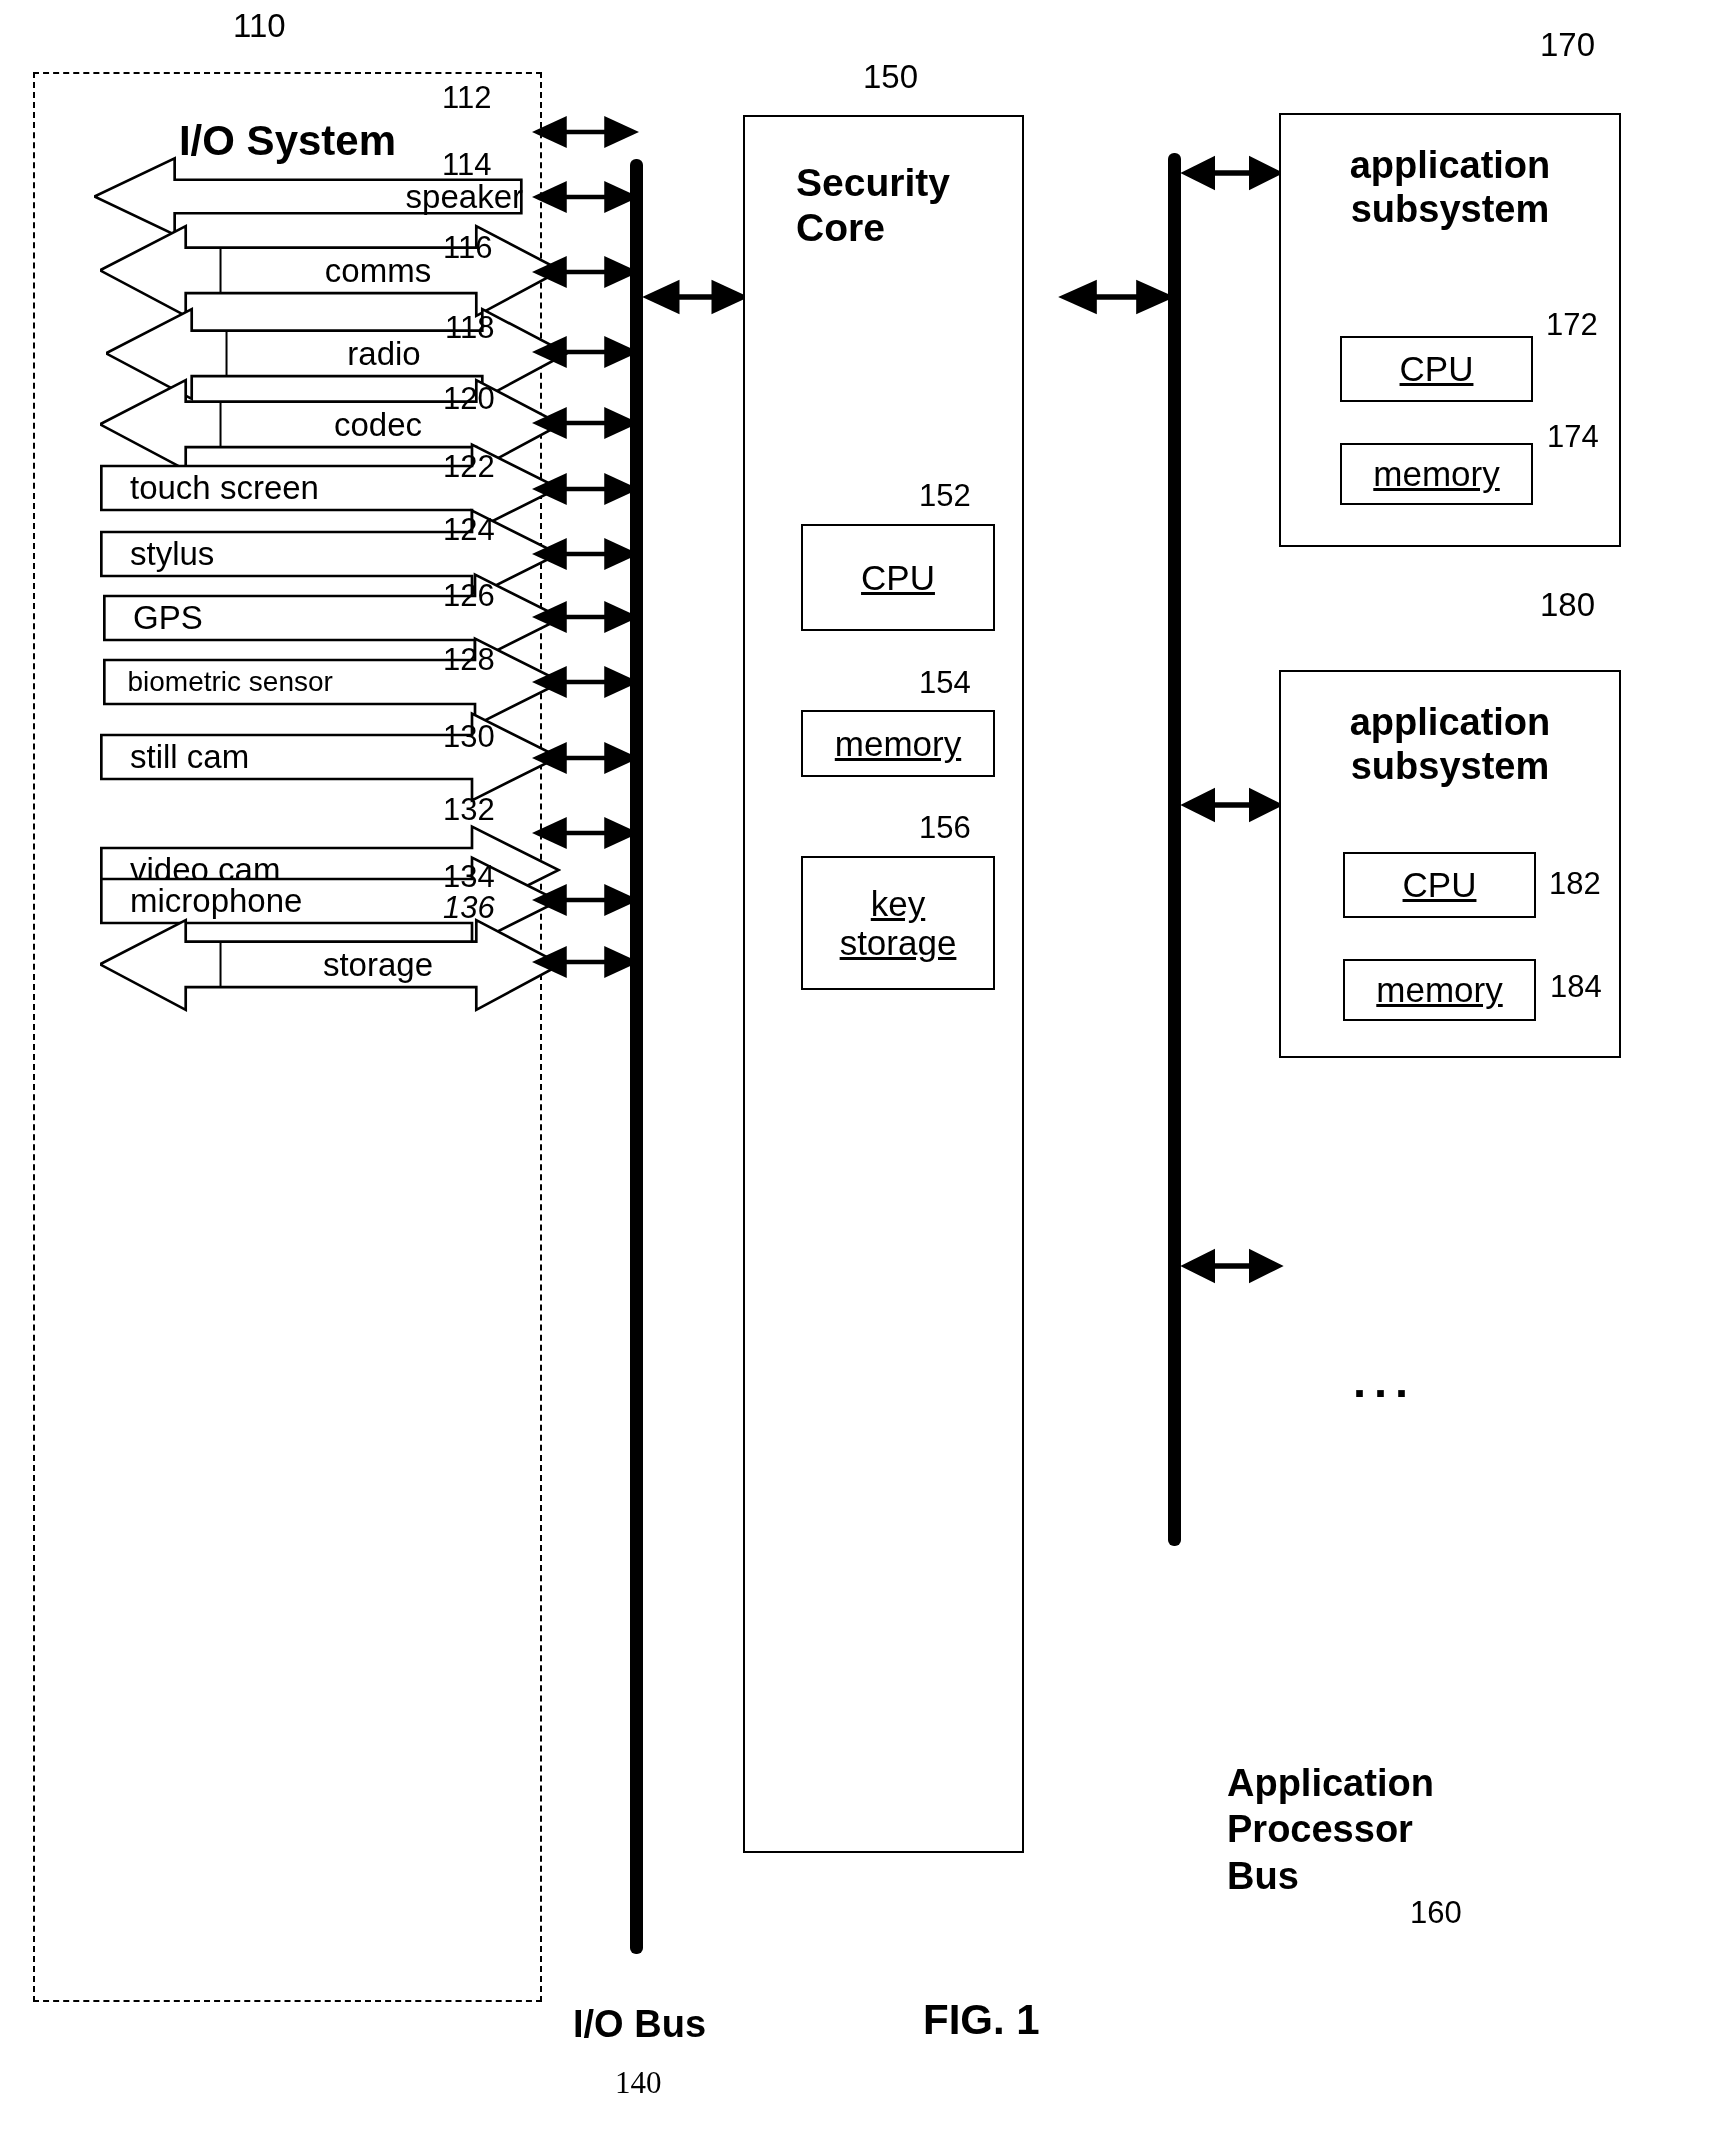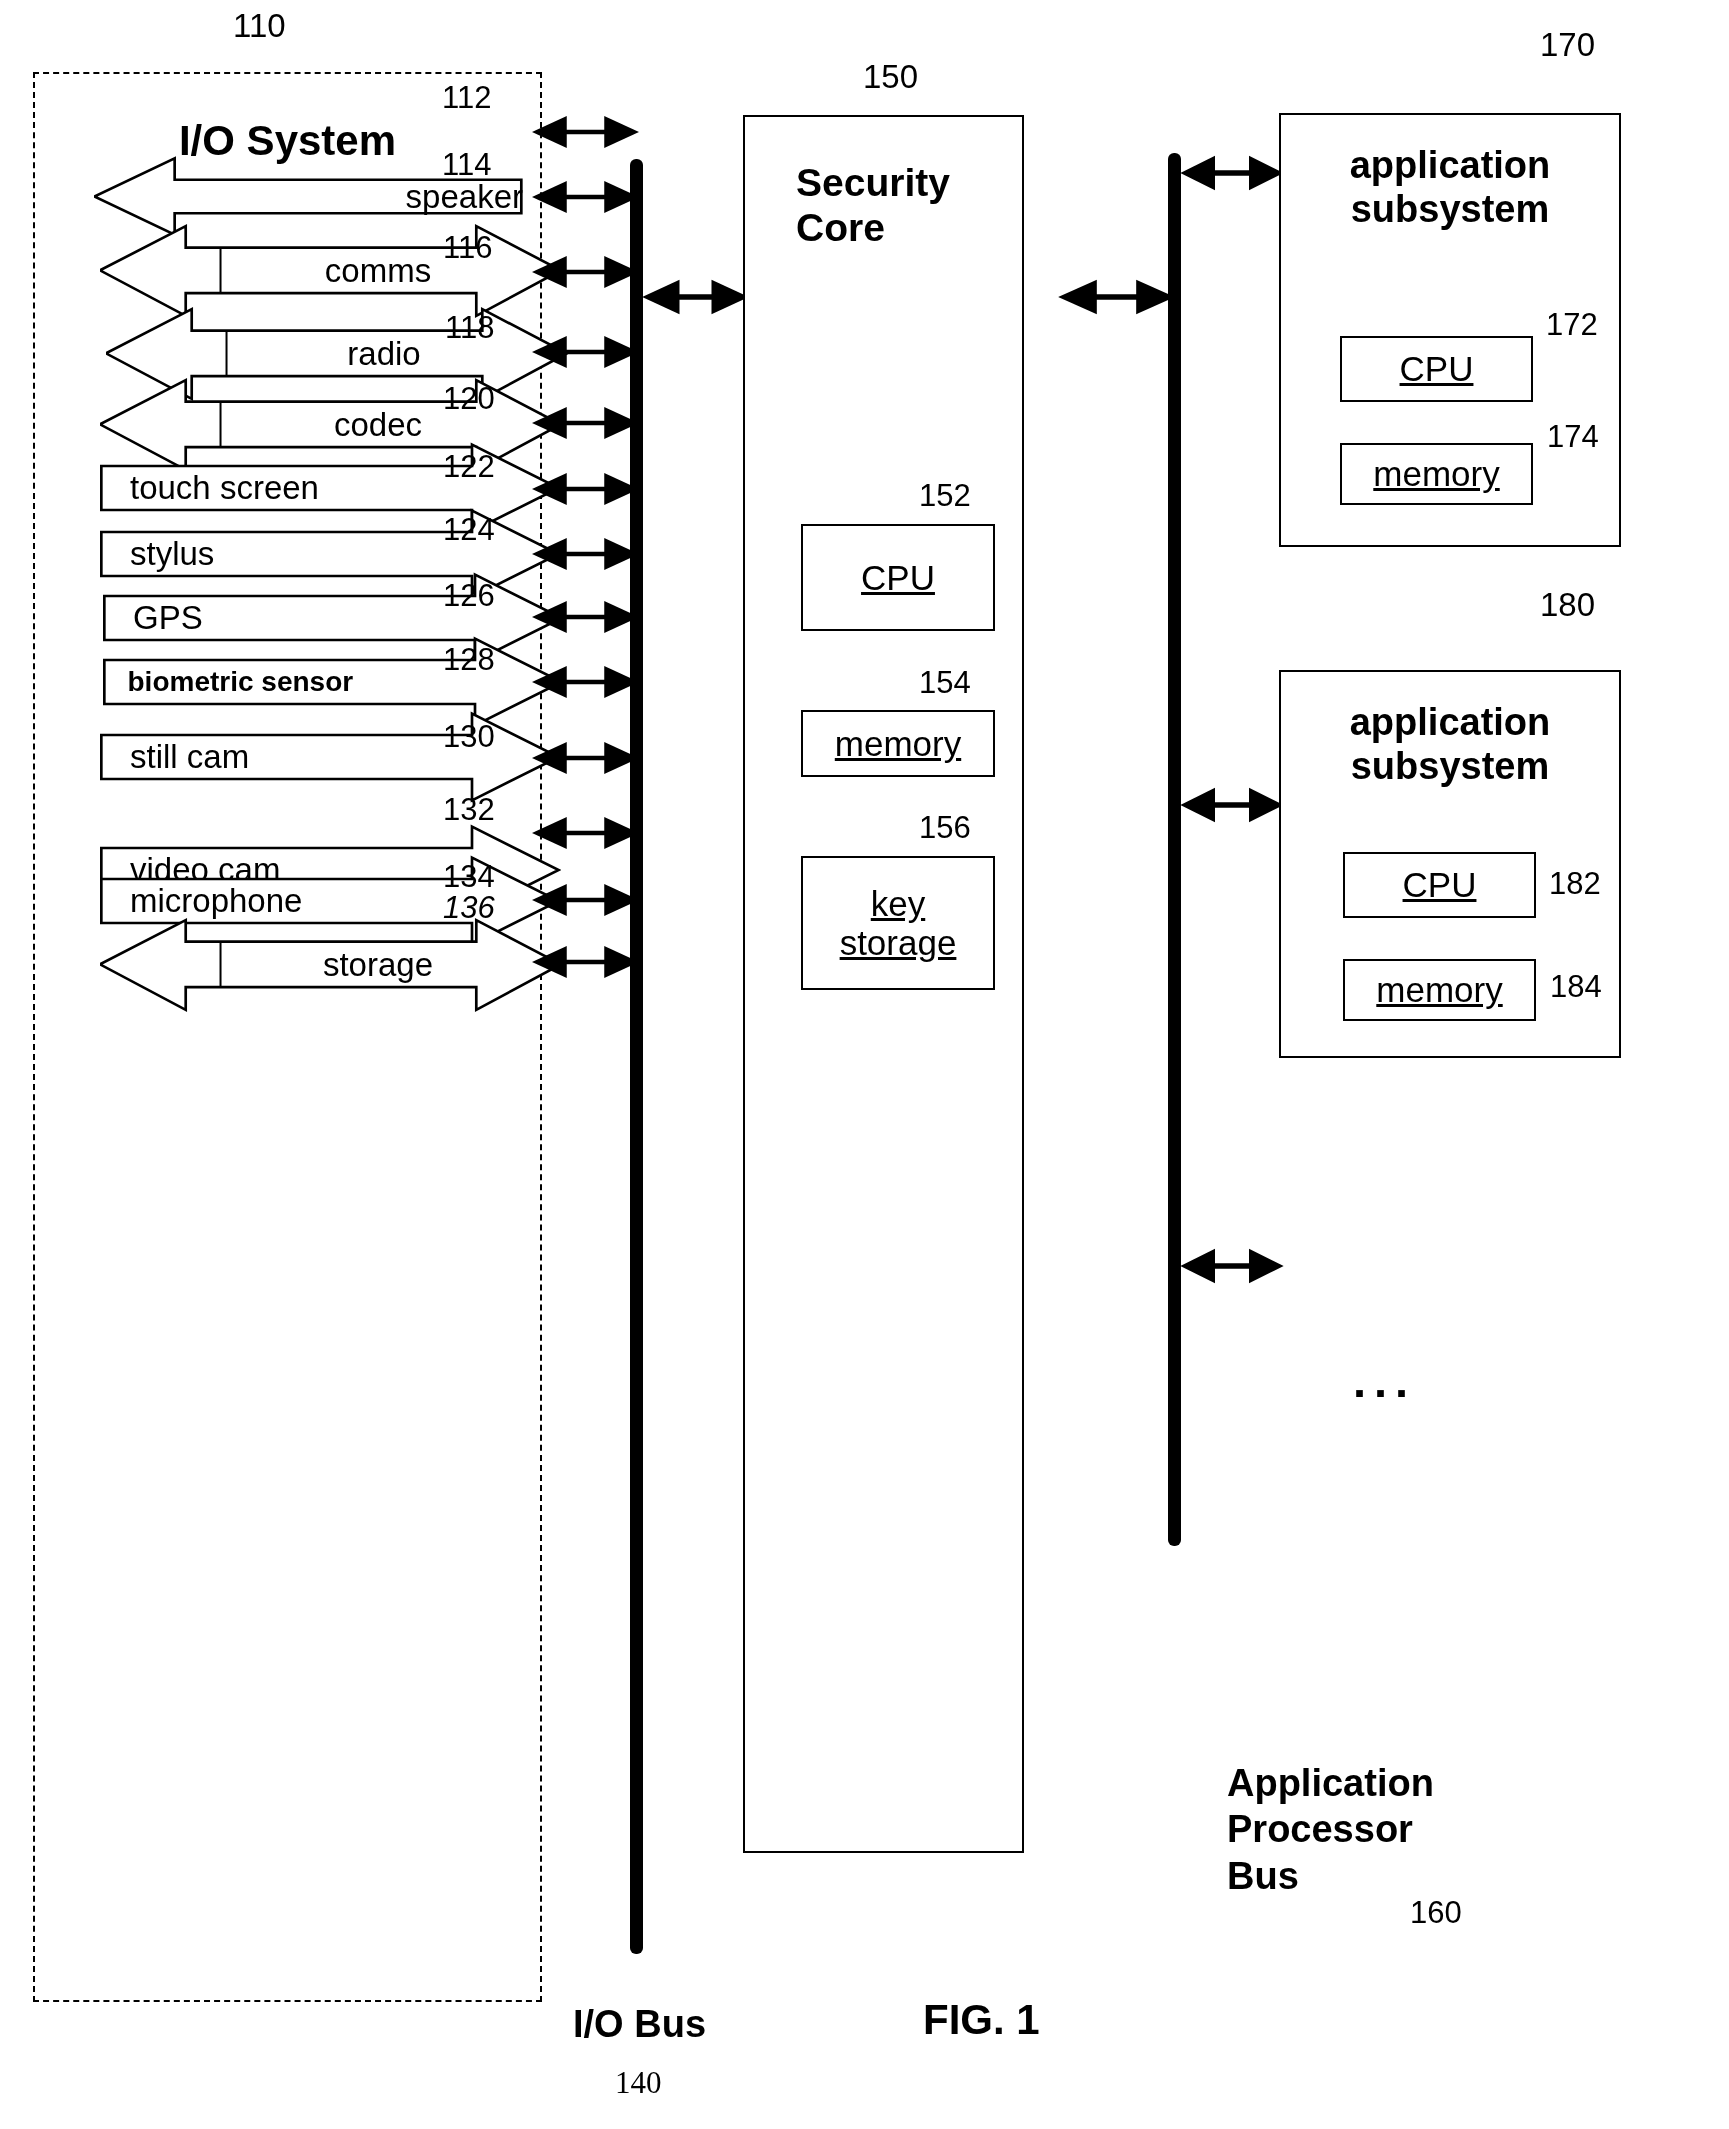--- a/index.html
+++ b/index.html
@@ -53,21 +53,21 @@
     position:absolute;
     top:0; left:0;
     width:100%; height:100%;
     display:flex;
     align-items:center;
     justify-content:center;
     font-size:33px;
     white-space:nowrap;
     pointer-events:none;
   }
-  .arrow-label.small{font-size:28px;font-weight:bold;}
+  .arrow-label.small{font-size:28px;}
   .arrow-label.shiftR{justify-content:flex-end;padding-right:80px;}
 
   
   .bus{
     position:absolute;
     background:#000;
     border-radius:6px;
   }
 
   

